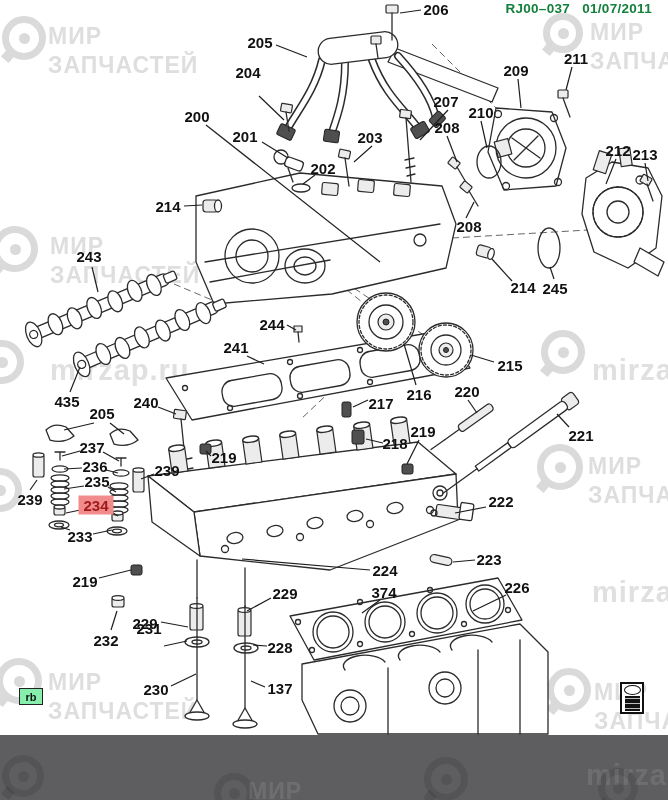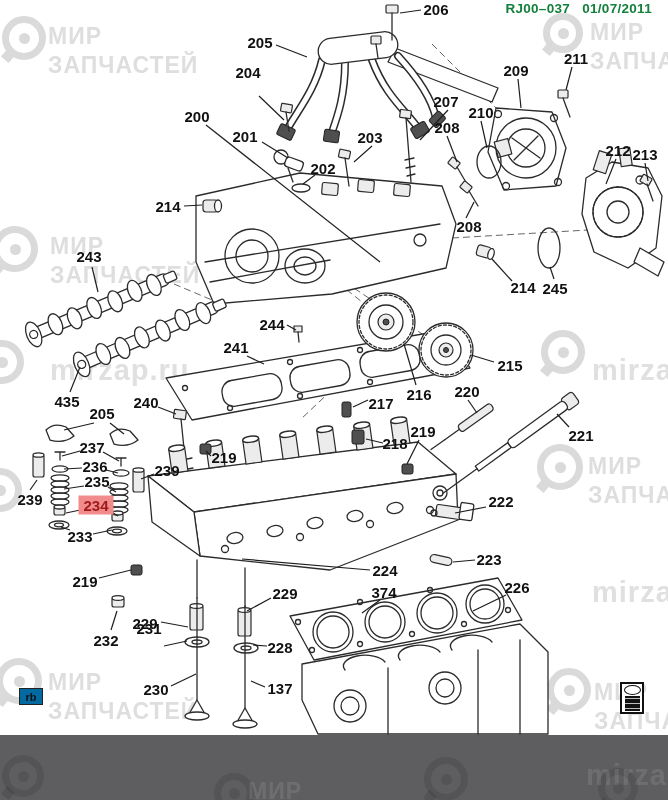--- a/index.html
+++ b/index.html
@@ -48,21 +48,21 @@
   }
   .callout.highlighted { background:var(--hl,#f28b8b); color:#9e1b1b; padding:1px 5px; }
   
   .header-ref {
     position:absolute; top:1px; right:16px; z-index:3;
     font-size:13.5px; font-weight:bold; color:#15803d; letter-spacing:0.3px;
   }
   .header-ref span { margin-left:8px; }
   .rb-box {
     position:absolute; left:19px; top:688px; width:22px; height:15px; z-index:3;
-    border:1.5px solid #222; background:#0369a1; font-size:11px; font-weight:bold;
+    border:1.5px solid #222; background:#86efac; font-size:11px; font-weight:bold;
     display:flex; align-items:center; justify-content:center; color:#111;
   }
   .stamp {
     position:absolute; left:620px; top:682px; width:24px; height:32px; z-index:3;
     background:#fff; border:2.5px solid #111; box-sizing:border-box; padding:1px;
   }
   .stamp .oval { width:15px; height:8px; border:1px solid #111; border-radius:50%; margin:0 auto; background:#fff; }
   .stamp .block {
     width:15px; height:15px; margin:1px auto 0; background:#111;
     background-image:repeating-linear-gradient(to bottom, #111 0 2px, #bbb 2px 3px, #111 3px 5px);

